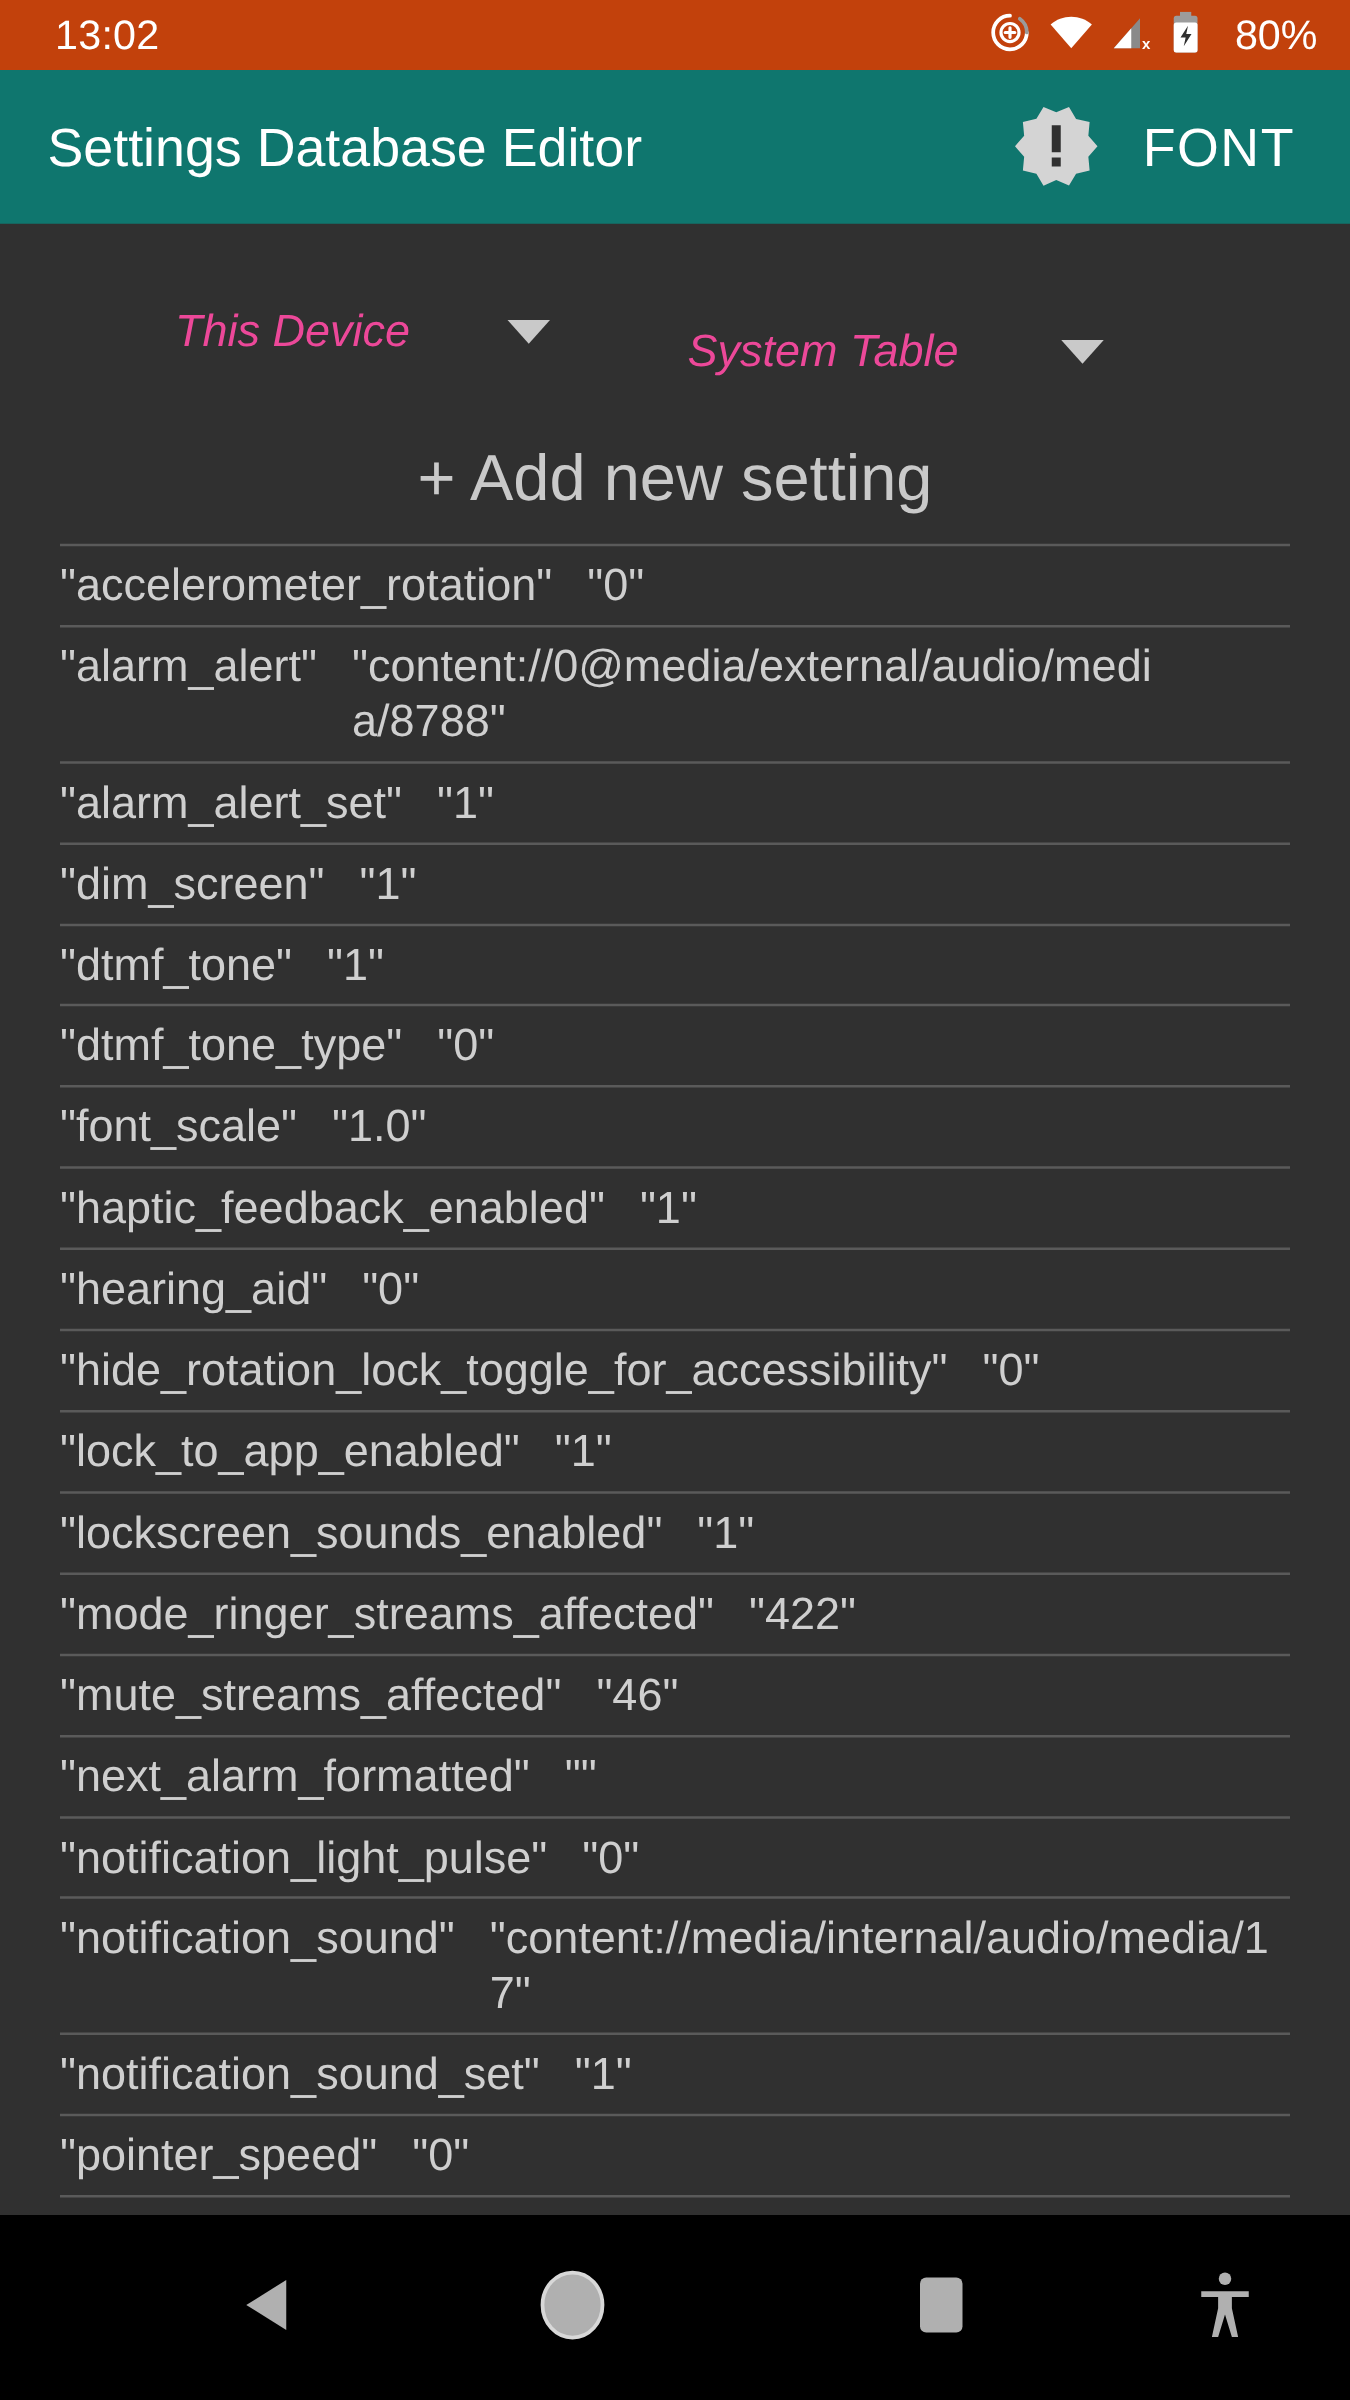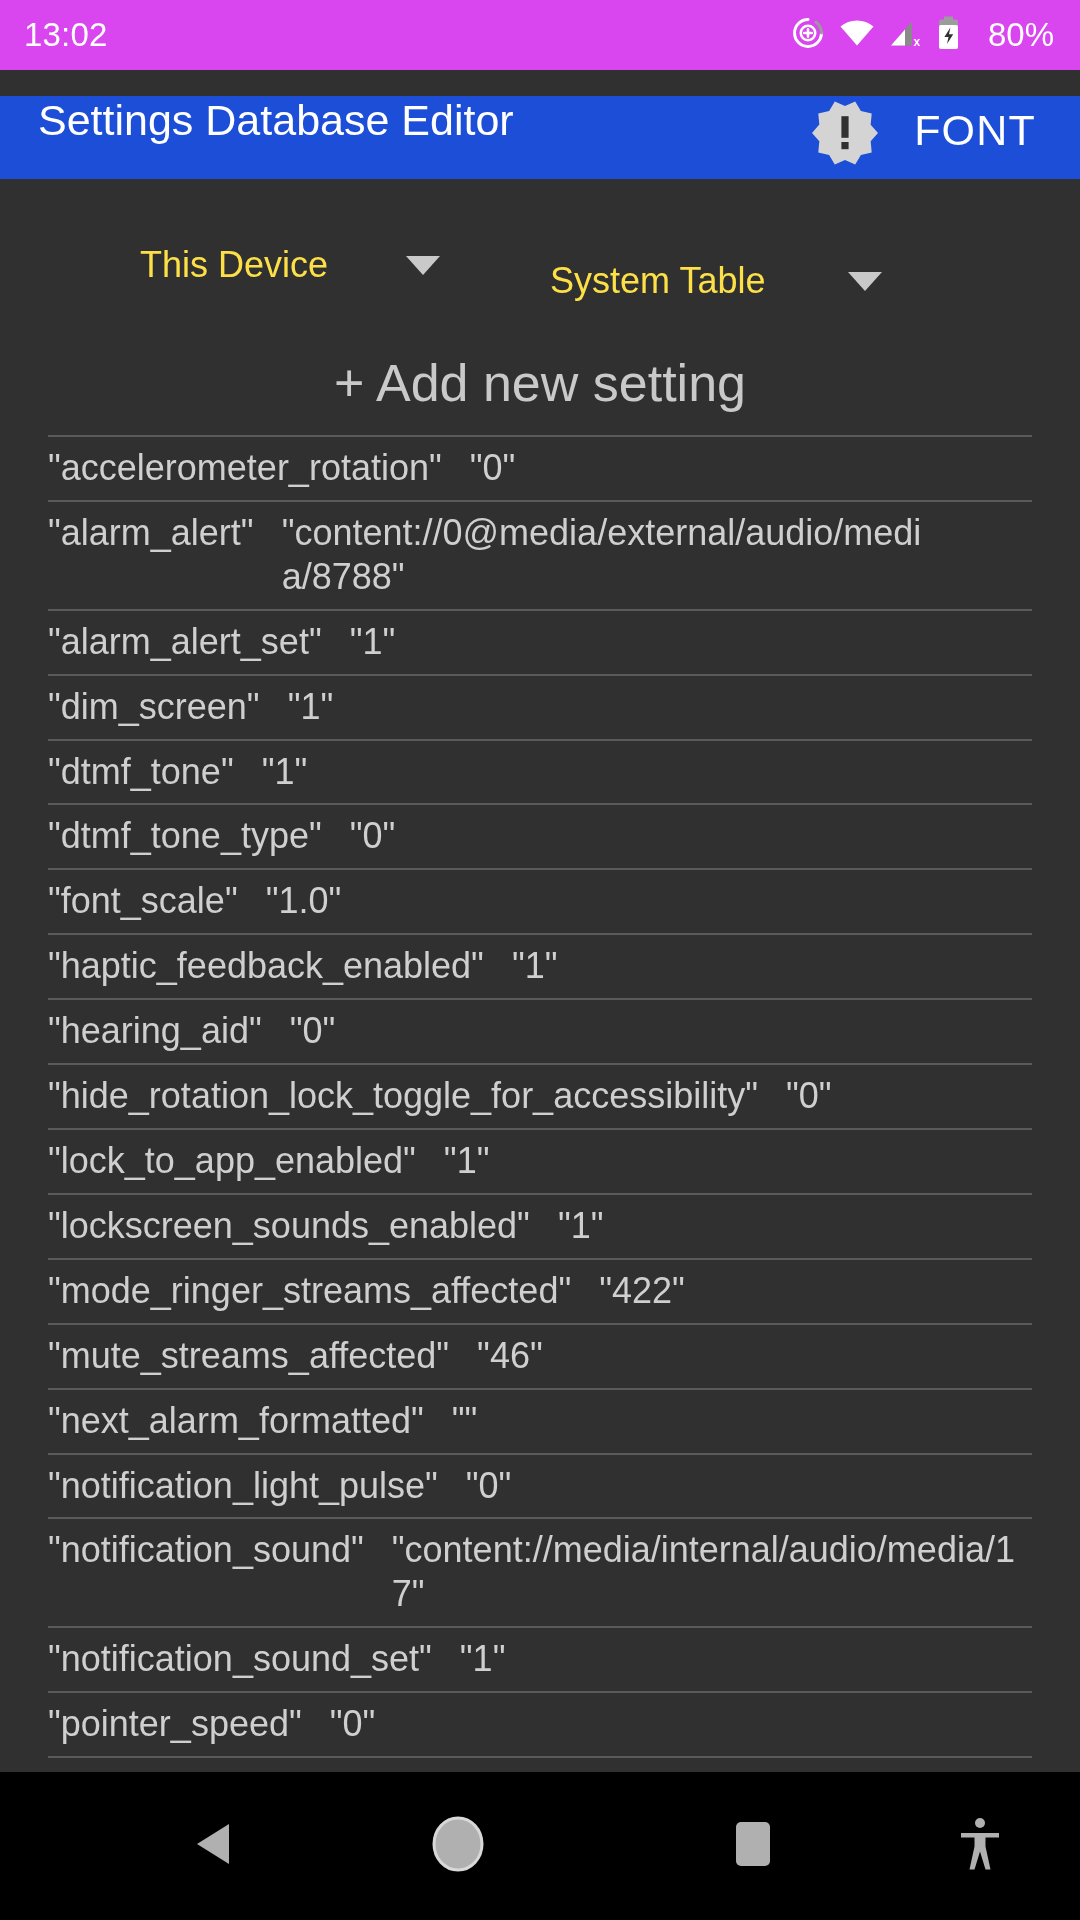--- a/index.html
+++ b/index.html
@@ -16,26 +16,26 @@
   #screen {
     position: relative;
     width: 1080px;
     height: 1920px;
     background: #303030;
     overflow: hidden;
   }
 
   
   #status-bar {
-    height: 70px;
-    background: #d946ef;
+    height: 56px;
+    background: #c2410c;
     display: flex;
     align-items: center;
     justify-content: space-between;
-    padding: 0 26px 0 24px;
+    padding: 0 26px 0 44px;
     box-sizing: border-box;
   }
   #status-clock {
     color: #ffffff;
     font-size: 33px;
     letter-spacing: 0.2px;
   }
   #status-icons {
     display: flex;
     align-items: center;
@@ -44,25 +44,25 @@
   .sicon { display: block; }
   #battery-pct {
     color: #ffffff;
     font-size: 33px;
     margin-left: 14px;
   }
 
   
   #app-bar {
     height: 127px;
-    background: #1d4ed8;
-    display: flex;
+    background: #0f766e;
+    display: flex;
+    align-items: center;
     padding: 0 28px 0 38px;
     box-sizing: border-box;
-    margin-top: 26px;
   }
   #app-title {
     color: #ffffff;
     font-size: 43px;
     flex: 1;
     white-space: nowrap;
   }
   #alert-badge-btn {
     width: 78px;
     height: 78px;
@@ -91,22 +91,23 @@
   #spinner-row {
     display: flex;
     align-items: center;
     height: 160px;
     padding-top: 12px;
     box-sizing: border-box;
   }
   .spinner {
     display: flex;
     align-items: center;
-    color: #fde047;
+    color: #ec4899;
     font-size: 36px;
+    font-style: italic;
   }
   #spinner-device { margin-left: 140px; }
   #spinner-table  { margin-left: 110px; margin-top: 32px; }
   .spinner-label { white-space: nowrap; }
   .caret {
     width: 0; height: 0;
     border-left: 17px solid transparent;
     border-right: 17px solid transparent;
     border-top: 19px solid #c9c9c9;
     margin-left: 78px;

